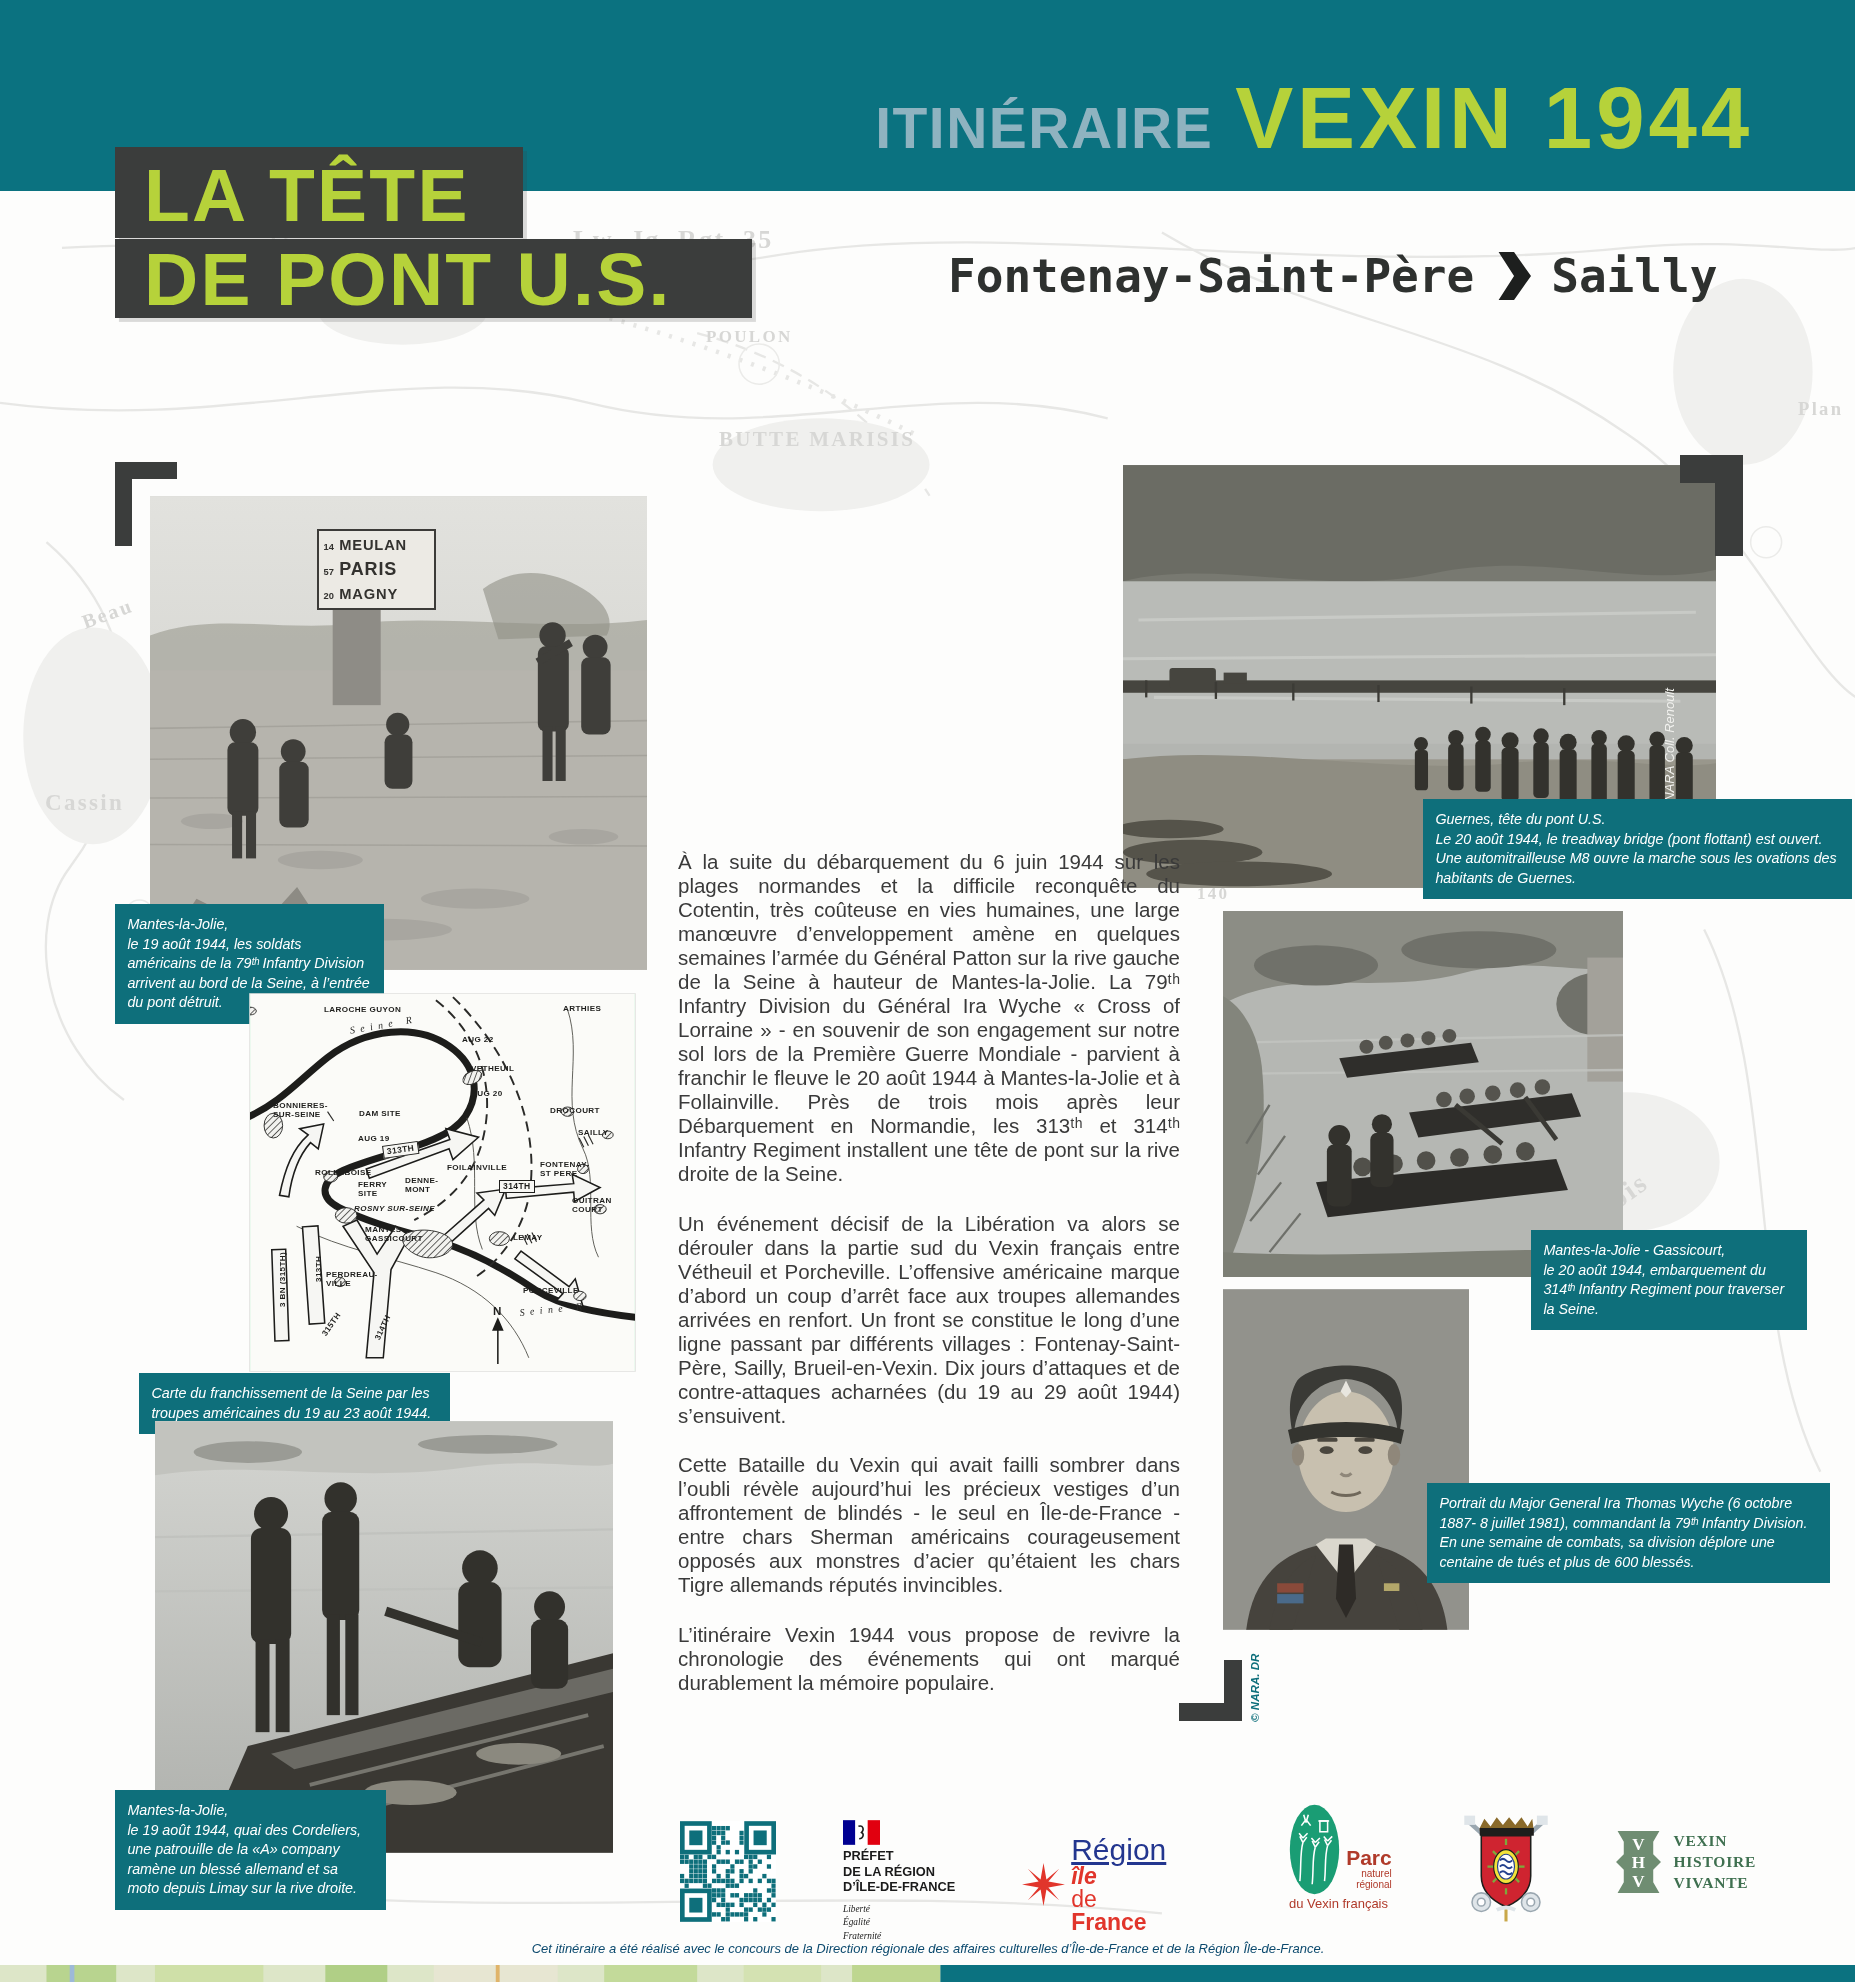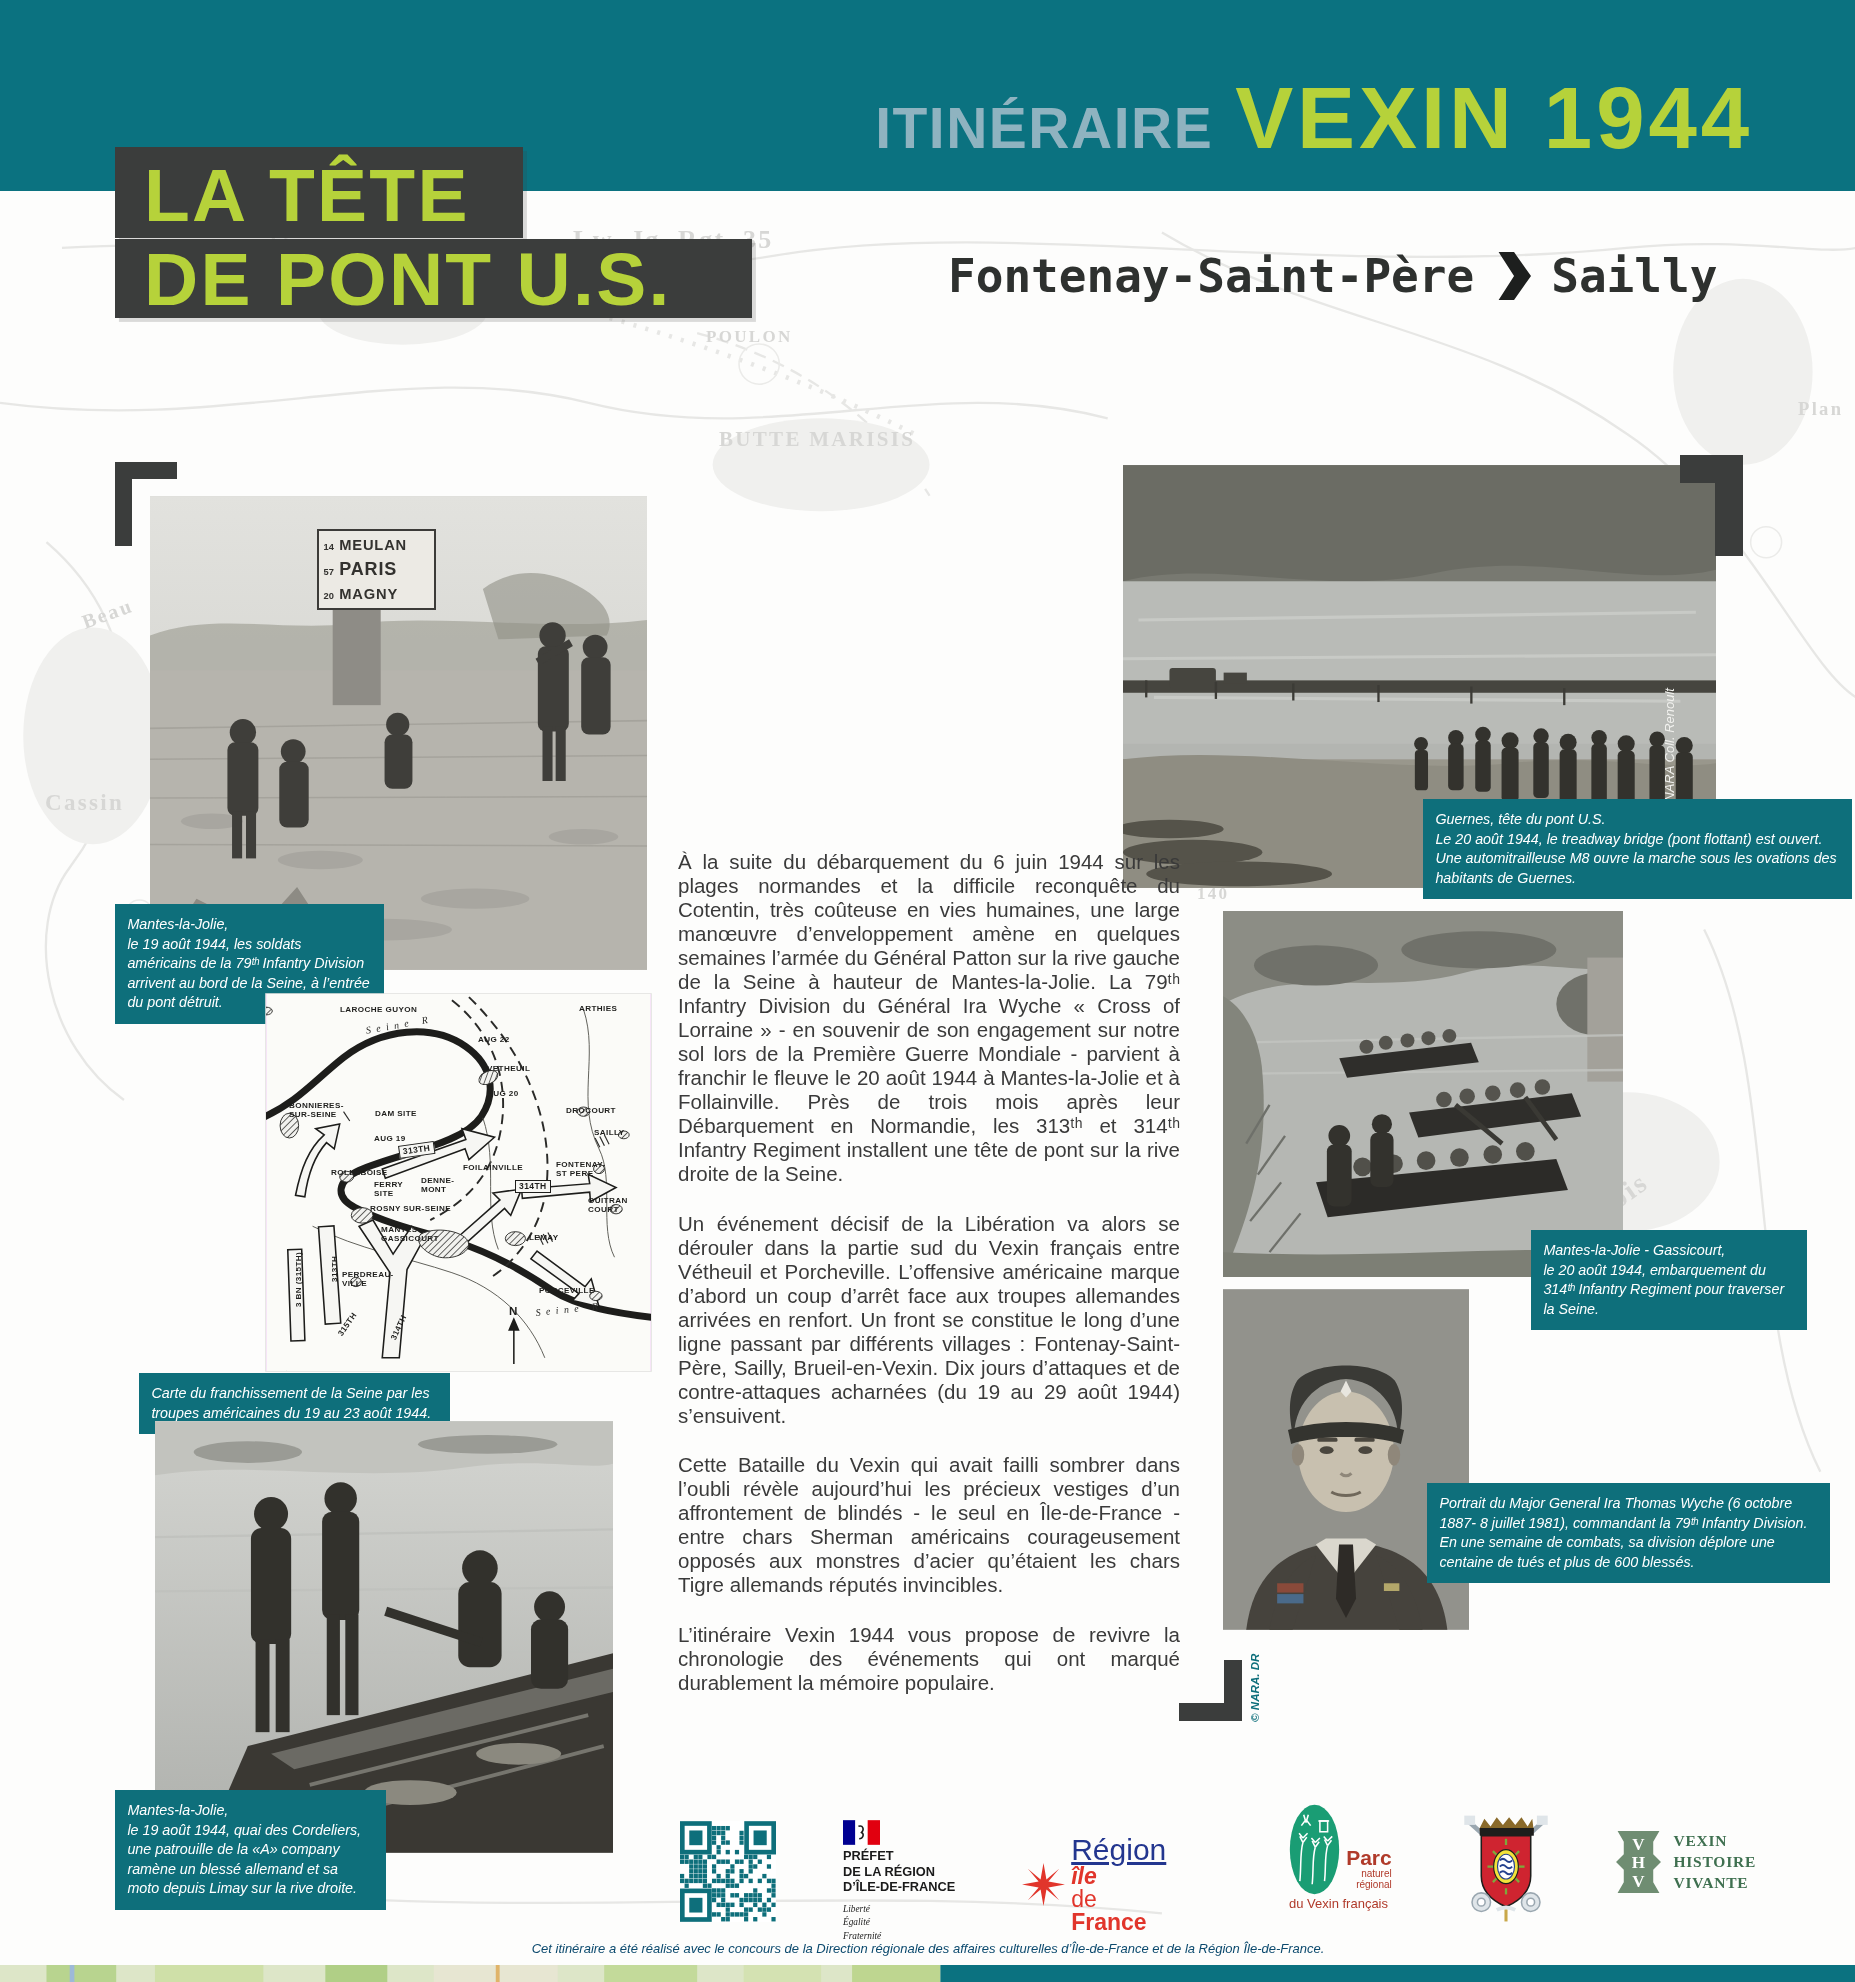--- a/index.html
+++ b/index.html
@@ -34,21 +34,21 @@
   .photo{position:absolute;overflow:hidden;background:#cfcfcb;}
   .caption{position:absolute;background:#0e6f7b;color:#ffffff;font-style:italic;
            font-size:14.3px;line-height:1.37;padding:11px 12.4px;white-space:pre-line;
            box-sizing:border-box;}
   .vcredit{position:absolute;transform-origin:0 0;transform:rotate(-90deg);white-space:nowrap;
            font-style:italic;}
   #credit-treadway{left:1662px;top:853px;color:#f2f2ef;font-size:13px;width:310px;}
   #credit-nara{left:1248px;top:1722px;color:#0e6f7b;font-size:11.6px;font-weight:bold;width:93px;}
 
   
-  #map-figure{position:absolute;left:266px;top:994px;width:385px;height:377px;background:#d946ef;
+  #map-figure{position:absolute;left:250px;top:994px;width:385px;height:377px;background:#86efac;
               box-shadow:0 0 0 0.8px #e2e2df;}
   #map-labels{position:absolute;left:0;top:0;width:100%;height:100%;}
   .map-label{position:absolute;color:#1e1e1c;font-weight:bold;font-size:8.1px;line-height:1.1;
              letter-spacing:0.4px;white-space:pre-line;transform-origin:0 0;}
   .map-label.box{border:1.2px solid #1e1e1c;background:#f7f7f4;padding:0.8px 3.1px;font-size:8.5px;}
   .map-label.riv{font-family:"Liberation Serif","DejaVu Serif",serif;font-style:italic;
                  font-weight:normal;letter-spacing:5.4px;font-size:10px;color:#2a2a28;}
 
   
   #road-sign{position:absolute;left:167px;top:33px;width:119px;height:81px;background:#eceae4;
@@ -353,21 +353,21 @@
         <span class="map-label" style="left: 197px; top: 170px;">FOILAINVILLE</span>
         <span class="map-label" style="left: 290px; top: 167px;">FONTENAY-
 ST PERE</span>
         <span class="map-label" style="left: 108px; top: 187px;">FERRY
 SITE</span>
         <span class="map-label" style="left: 155px; top: 183px;">DENNE-
 MONT</span>
         <span class="map-label box" style="left: 249px; top: 186px; font-size: 8.5px;">314TH</span>
         <span class="map-label" style="left: 322px; top: 203px;">GUITRAN
 COURT</span>
-        <span class="map-label" style="left: 104px; top: 211px;">ROSNY SUR-SEINE</span>
+        <span class="map-label" style="left: 104px; top: 211px; font-style: italic;">ROSNY SUR-SEINE</span>
         <span class="map-label" style="left: 115px; top: 232px;">MANTES
 GASSICOURT</span>
         <span class="map-label" style="left: 263px; top: 240px;">LEMAY</span>
         <span class="map-label" style="left: 76px; top: 277px;">PERDREAU-
 VILLE</span>
         <span class="map-label" style="left: 273px; top: 293px;">PORCEVILLE</span>
         <span class="map-label" style="left: 65px; top: 288px; transform: rotate(-90deg);">313TH</span>
         <span class="map-label" style="left: 29px; top: 313px; transform: rotate(-90deg);">3 BN (315TH)</span>
         <span class="map-label" style="left: 71px; top: 339px; transform: rotate(-55deg);">315TH</span>
         <span class="map-label" style="left: 124px; top: 344px; transform: rotate(-65deg);">314TH</span>

